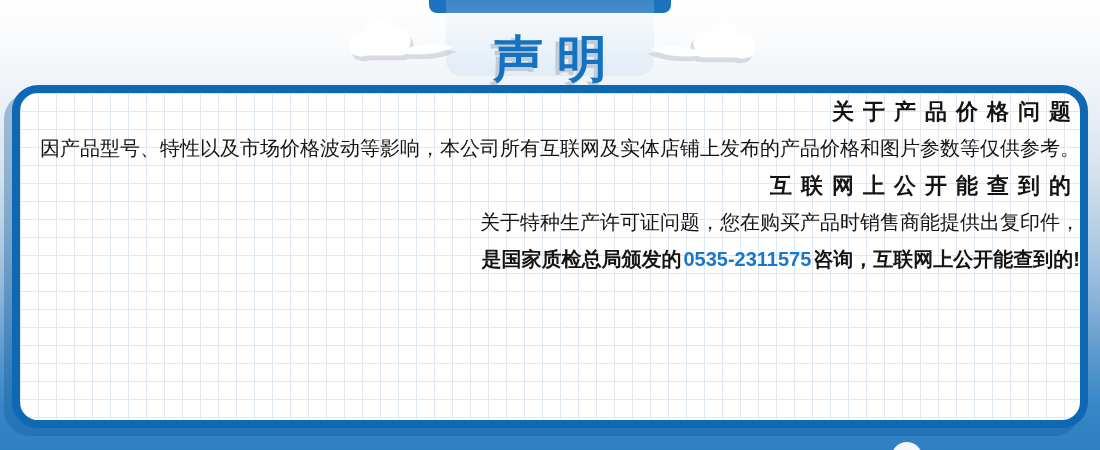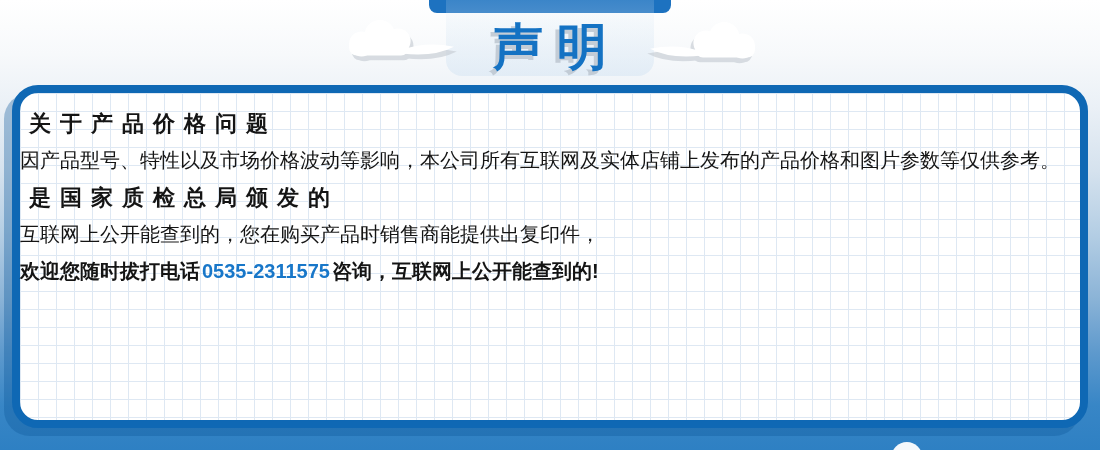--- a/index.html
+++ b/index.html
@@ -19,21 +19,21 @@
     width:242px;height:13px;background:#1d72c0;
     border-radius:0 0 8px 8px;
   }
   .title-backdrop{
     position:absolute;top:0;left:50%;transform:translateX(-50%);
     width:208px;height:76px;border-radius:0 0 16px 16px;
     background:linear-gradient(180deg, rgba(232,241,249,0.15), rgba(213,229,243,0.55));
   }
 
   .title{
-    position:absolute;top:10px;left:0;right:0;margin:4px;
+    position:absolute;top:10px;left:0;right:0;margin:16px;
     text-align:center;font-size:50px;font-weight:900;color:#1472c3;
     letter-spacing:14px;text-indent:14px;
     text-shadow:-4px 4px 0 rgba(188,197,208,0.85);
   }
 
   .cloud{position:absolute;width:126px;height:50px;}
   .cloud-left{left:338px;top:17px;}
   .cloud-right{left:640px;top:19px;transform:scaleX(-1);}
   .cloud-corner{left:845px;top:346px;opacity:0.95;}
 
@@ -43,21 +43,21 @@
     background-color:#ffffff;
     background-image:
       linear-gradient(to right, #dee8f3 1px, transparent 1px),
       linear-gradient(to bottom, #dee8f3 1px, transparent 1px);
     background-size:18px 18px;
     box-shadow:-8px 8px 0 rgba(13,88,155,0.35);
   }
 
   .lines{
     position:absolute;left:0;right:0;top:0;
-    padding-top:12px;text-align:left;color:#141414;
+    text-align:right;color:#141414;
   }
   .lines p{margin:0;height:37px;line-height:37px;font-size:20px;white-space:nowrap;}
   .lines p.h{font-size:22px;font-weight:700;letter-spacing:9px;text-indent:9px;}
   .lines p.cta{font-weight:700;}
   .phone{color:#1877c9;padding:0 2px;margin-top:12px;}
 </style>
 </head>
 <body>
 
 <svg width="0" height="0" style="position:absolute" aria-hidden="true">
@@ -92,22 +92,22 @@
   <svg class="cloud cloud-right" viewBox="0 0 130 52">
       <use href="#cloudShape"></use>
     </svg>
 
   <h1 class="title">声明</h1>
 
   <div class="notice-box">
     <div class="lines">
       <p class="h">关于产品价格问题</p>
       <p>因产品型号、特性以及市场价格波动等影响，本公司所有互联网及实体店铺上发布的产品价格和图片参数等仅供参考。</p>
-      <p class="h">是国家质检总局颁发的</p>
-      <p>互联网上公开能查到的，您在购买产品时销售商能提供出复印件，</p>
-      <p class="cta"><span>欢迎您随时拔打电话</span><span class="phone">0535-2311575</span><span>咨询，互联网上公开能查到的!</span></p>
+      <p class="h">互联网上公开能查到的</p>
+      <p>关于特种生产许可证问题，您在购买产品时销售商能提供出复印件，</p>
+      <p class="cta"><span>是国家质检总局颁发的</span><span class="phone">0535-2311575</span><span>咨询，互联网上公开能查到的!</span></p>
     </div>
     <svg class="cloud cloud-corner" viewBox="0 0 130 52">
         <use href="#cloudShape"></use>
       </svg>
   </div>
 
 </div>
 
 </body></html>

